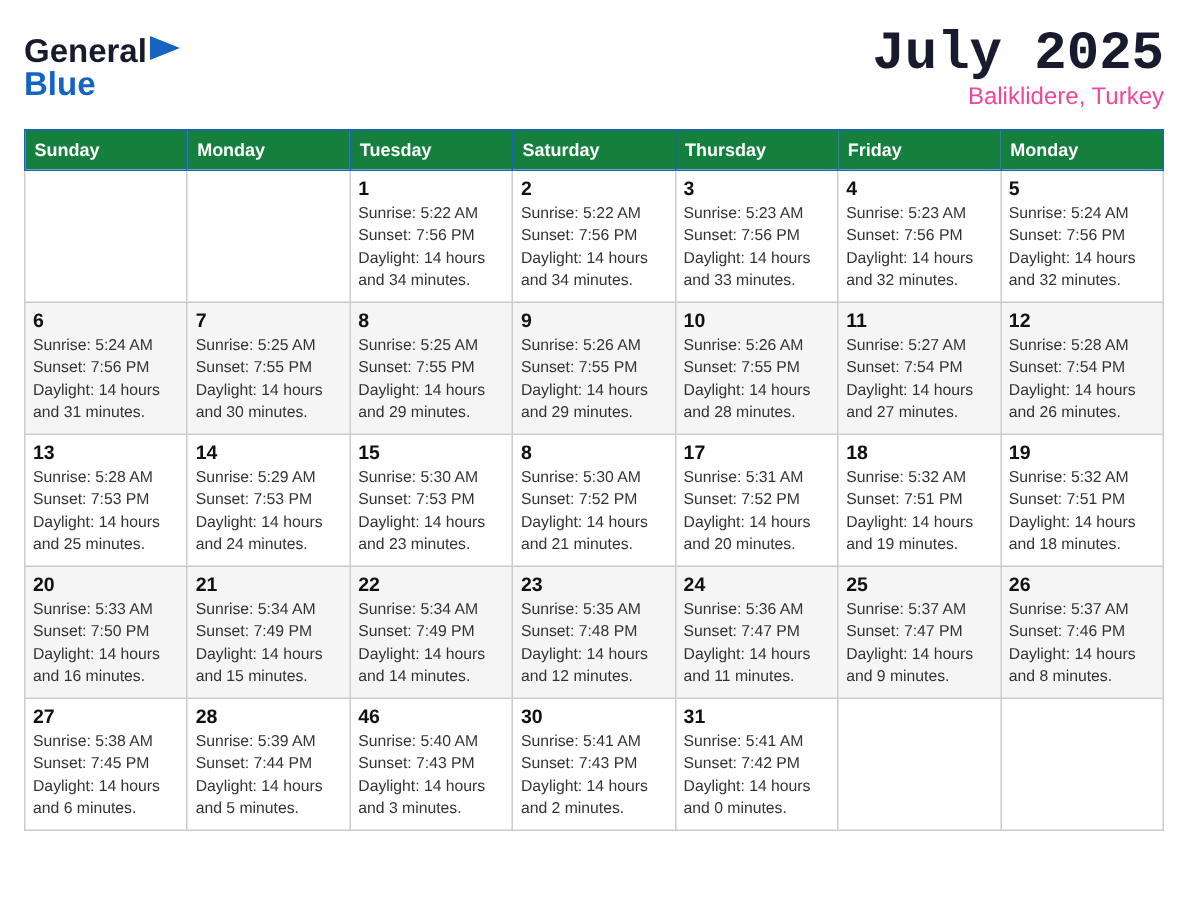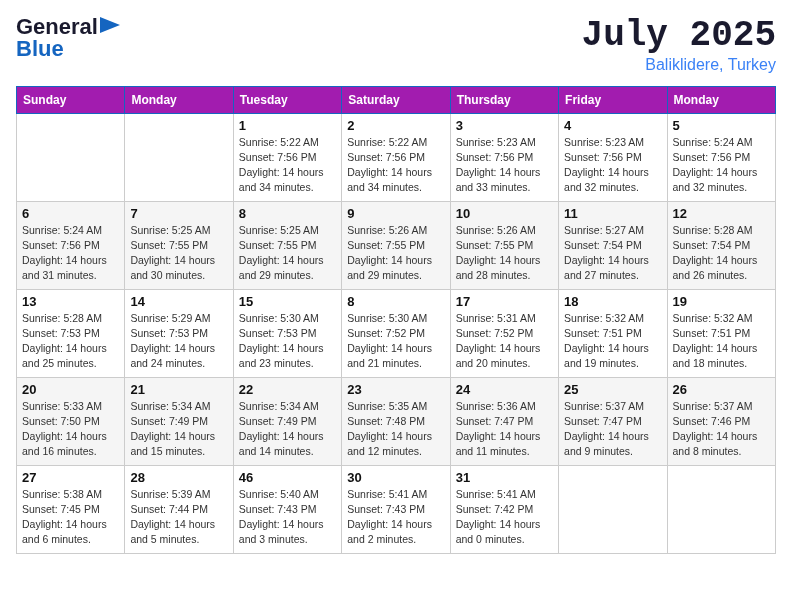--- a/index.html
+++ b/index.html
@@ -6,21 +6,21 @@
     body {
       font-family: Arial, sans-serif;
       background: #fff;
       width: 792px;
       min-height: 612px;
       padding: 16px;
     }
     .header {
       display: flex;
       justify-content: space-between;
-      align-items: flex-start;
+      align-items: center;
       margin-bottom: 12px;
     }
     .logo {
       display: flex;
       flex-direction: column;
       align-items: flex-start;
     }
     .logo-general {
       font-size: 22px;
       font-weight: bold;
@@ -38,29 +38,29 @@
     }
     .calendar-title {
       font-size: 36px;
       font-weight: bold;
       color: #1a1a2e;
       line-height: 1.1;
       font-family: Liberation Mono, monospace;
     }
     .calendar-subtitle {
       font-size: 16px;
-      color: #3b82f6;
+      color: #ec4899;
     }
     table {
       width: 100%;
       border-collapse: collapse;
       font-size: 11px;
     }
     thead th {
-      background-color: #a21caf;
+      background-color: #15803d;
       color: #fff;
       text-align: left;
       padding: 6px 6px;
       font-size: 12px;
       font-weight: bold;
       border: 1px solid #1565c0;
     }
     tbody td {
       border: 1px solid #ccc;
       vertical-align: top;

